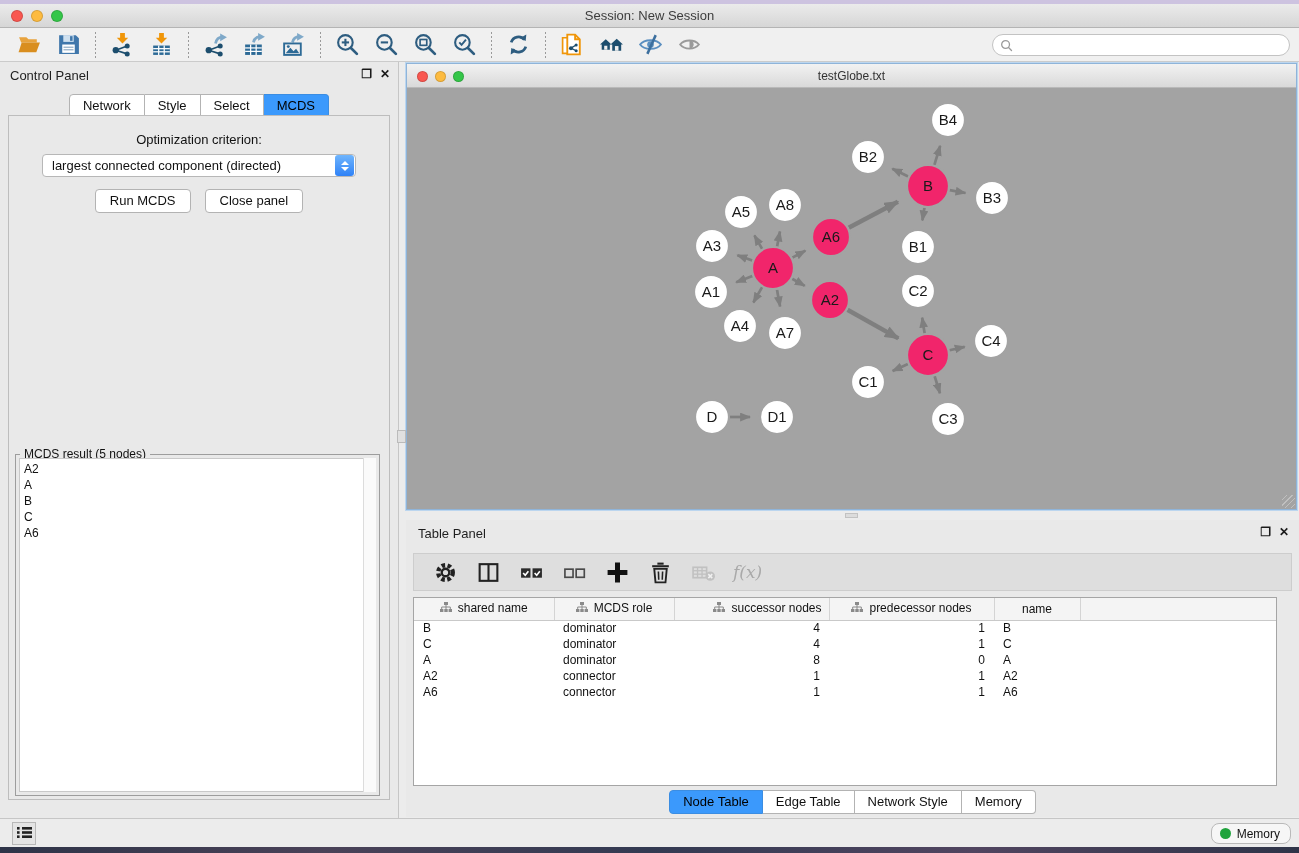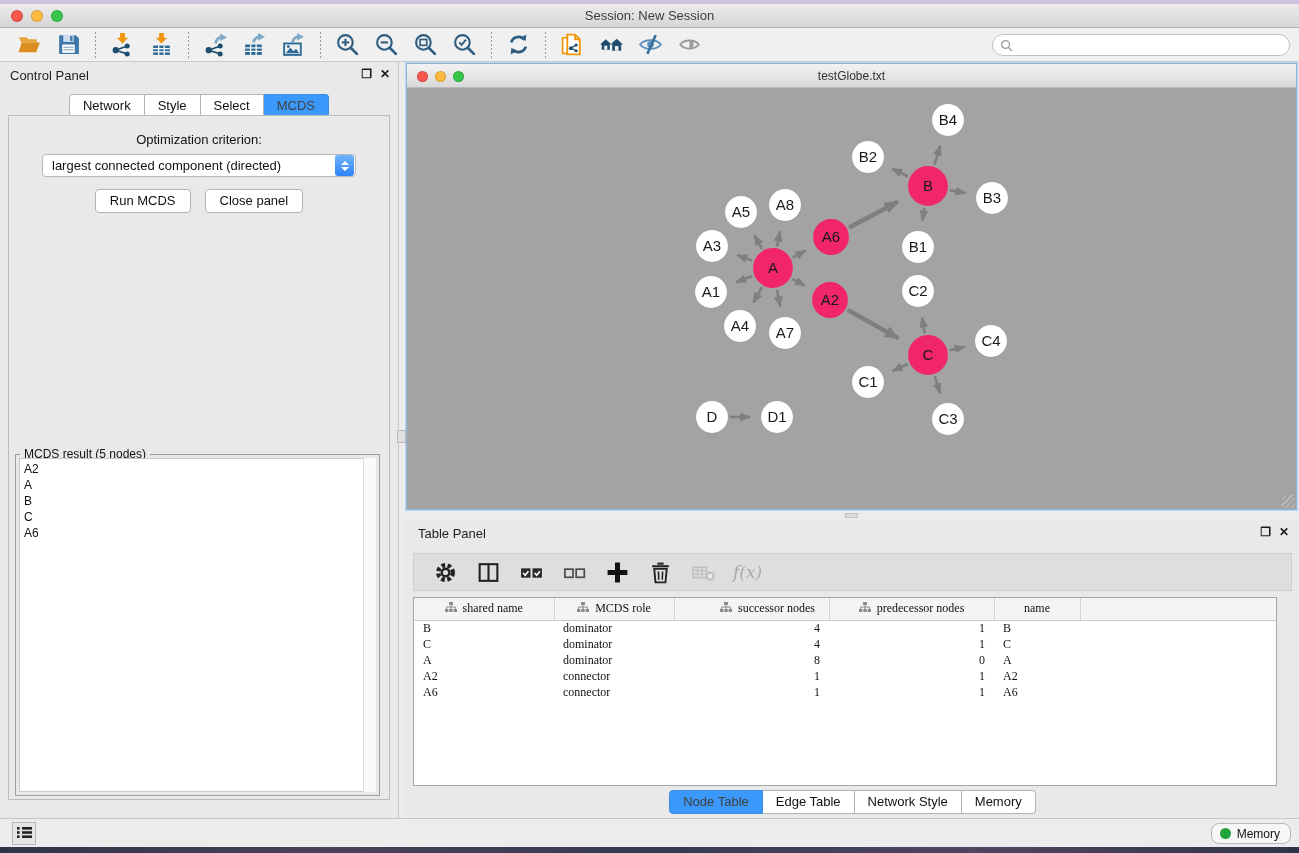--- a/index.html
+++ b/index.html
@@ -40,21 +40,21 @@
   .panel-head { position:relative; height:26px; }
   .panel-head .ptitle { position:absolute; left:10px; top:6px; font-size:13px; color:#1f1f1f; }
   .panel-head .pbtns { position:absolute; right:8px; top:5px; display:flex; gap:8px; font-size:12px; color:#1a1a1a; }
   .panel-head .pbtns span { cursor:default; font-weight:bold; }
   .tabs-row { position:absolute; left:0; width:100%; display:flex; justify-content:center; }
   .cp-tabs { top:32px; }
   .mac-tab { font-size:13px; padding:3px 13px 4px; background:#fff; border:1px solid #b3b3b3;
      border-left-width:0; color:#111; }
   .mac-tab:first-child { border-left-width:1px; border-radius:4px 0 0 4px; }
   .mac-tab:last-child { border-radius:0 4px 4px 0; }
-  .mac-tab.active { background:#3b99fc; border-color:#3b8de2; color:#404040; }
+  .mac-tab.active { background:#3b99fc; border-color:#3b8de2; color:#000000; }
   .cp-box { position:absolute; left:8px; right:8px; top:53px; height:685px; border:1px solid #bdbdbd; background:#e9e9e9; }
   .opt-label { position:absolute; top:16px; width:100%; text-align:center; font-size:13px; color:#111; }
   .select-wrap { position:absolute; top:38px; left:50%; transform:translateX(-50%); width:314px; height:23px;
      background:#fff; border:1px solid #b7b7b7; border-radius:4px; display:flex; align-items:center; }
   .select-wrap .sel-text { flex:1; font-size:13px; padding-left:9px; color:#111; white-space:nowrap; }
   .sel-stepper { width:19px; height:21px; margin-right:1px; border-radius:3px;
      background:linear-gradient(#6fb5fd,#2f82f7); display:flex; flex-direction:column;
      align-items:center; justify-content:center; gap:2px; }
   .sel-stepper i { display:block; width:0; height:0; border-left:4px solid transparent; border-right:4px solid transparent; }
   .sel-stepper .up { border-bottom:4px solid #fff; }
@@ -88,21 +88,21 @@
   .h-grip { position:absolute; left:845px; top:513px; width:13px; height:5px; background:#dcdcdc;
      border:1px solid #c2c2c2; }
 
   
   .table-panel { position:absolute; left:406px; top:520px; width:893px; height:297px; background:#e9e9e9; }
   .tp-toolbar { position:absolute; left:7px; right:7px; top:33px; height:38px; background:#dedede;
      border:1px solid #cdcdcd; display:flex; align-items:center; padding-left:10px; }
   .tp-toolbar .tb-icon { margin:0 8px; }
   .fx-label { font-family:"DejaVu Serif", serif; font-style:italic; font-size:17px; color:#a9a9a9; margin:0 8px; }
   .tp-tablewrap { position:absolute; left:7px; right:22px; top:77px; height:189px; background:#fff;
-     border:1px solid #a5a5a5; overflow:hidden;font-family:Liberation Serif, serif; }
+     border:1px solid #a5a5a5; overflow:hidden; }
   table.data { border-collapse:collapse; table-layout:fixed; width:100%; font-size:12px; color:#111; }
   table.data th { height:22px; background:#f4f4f4; border-bottom:1px solid #c9c9c9;
      border-right:1px solid #d4d4d4; font-weight:normal; font-size:12px; text-align:center;
      white-space:nowrap; overflow:hidden; }
   table.data th:last-child { border-right:none; }
   table.data th .hier { display:inline-block; vertical-align:-1px; margin-right:6px; }
   table.data td { height:16px; padding:0 9px; white-space:nowrap; overflow:hidden; }
   .tp-tabs { top:270px; }
   .tp-head { position:relative; height:26px; }
 

